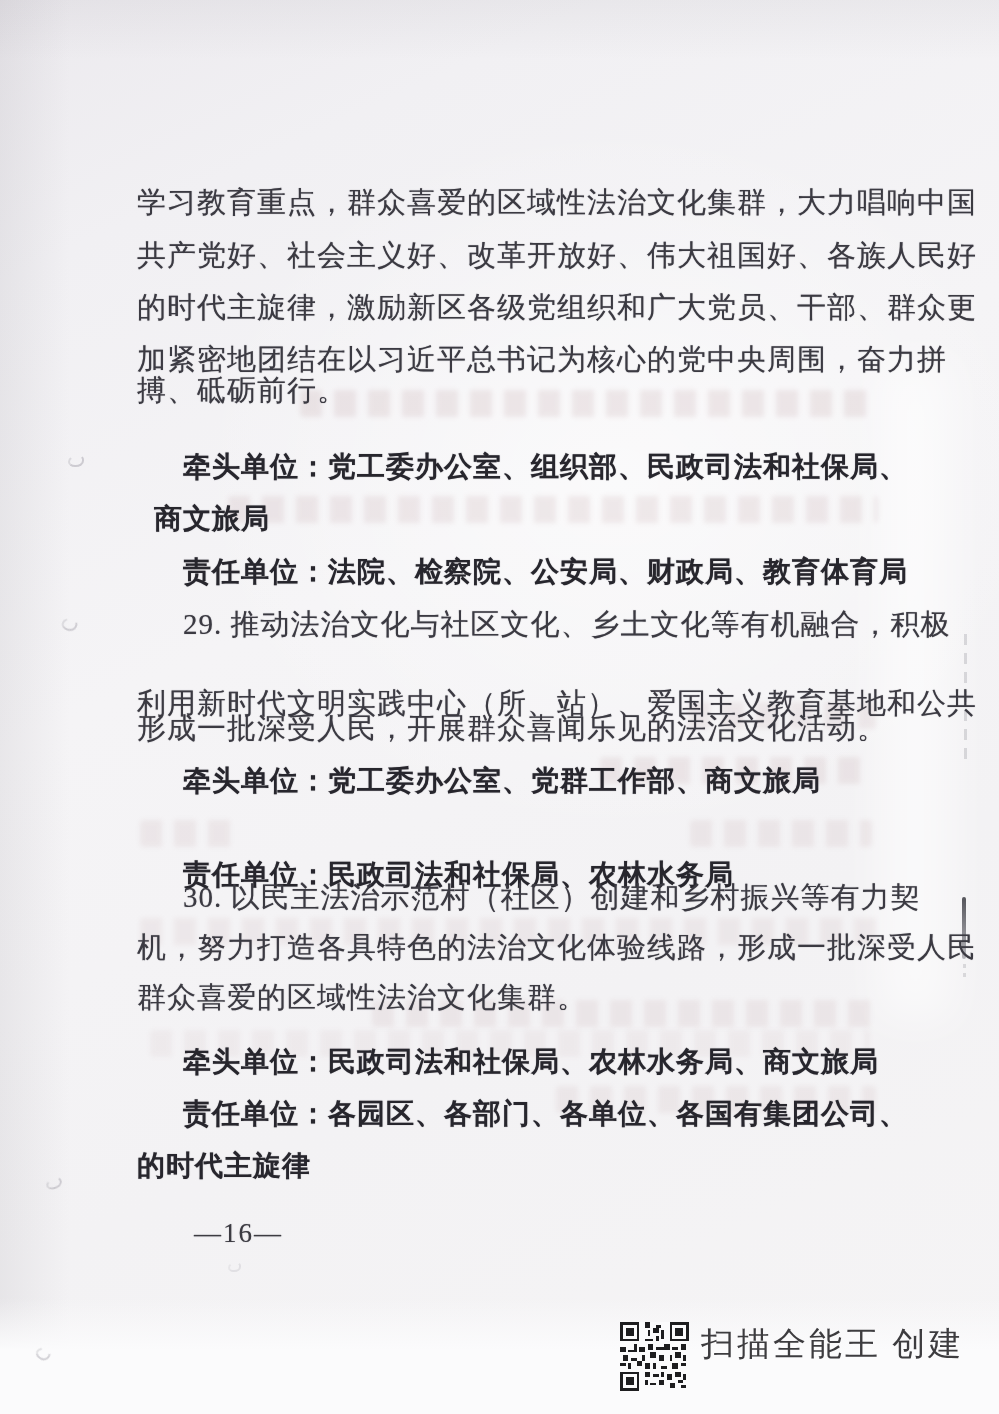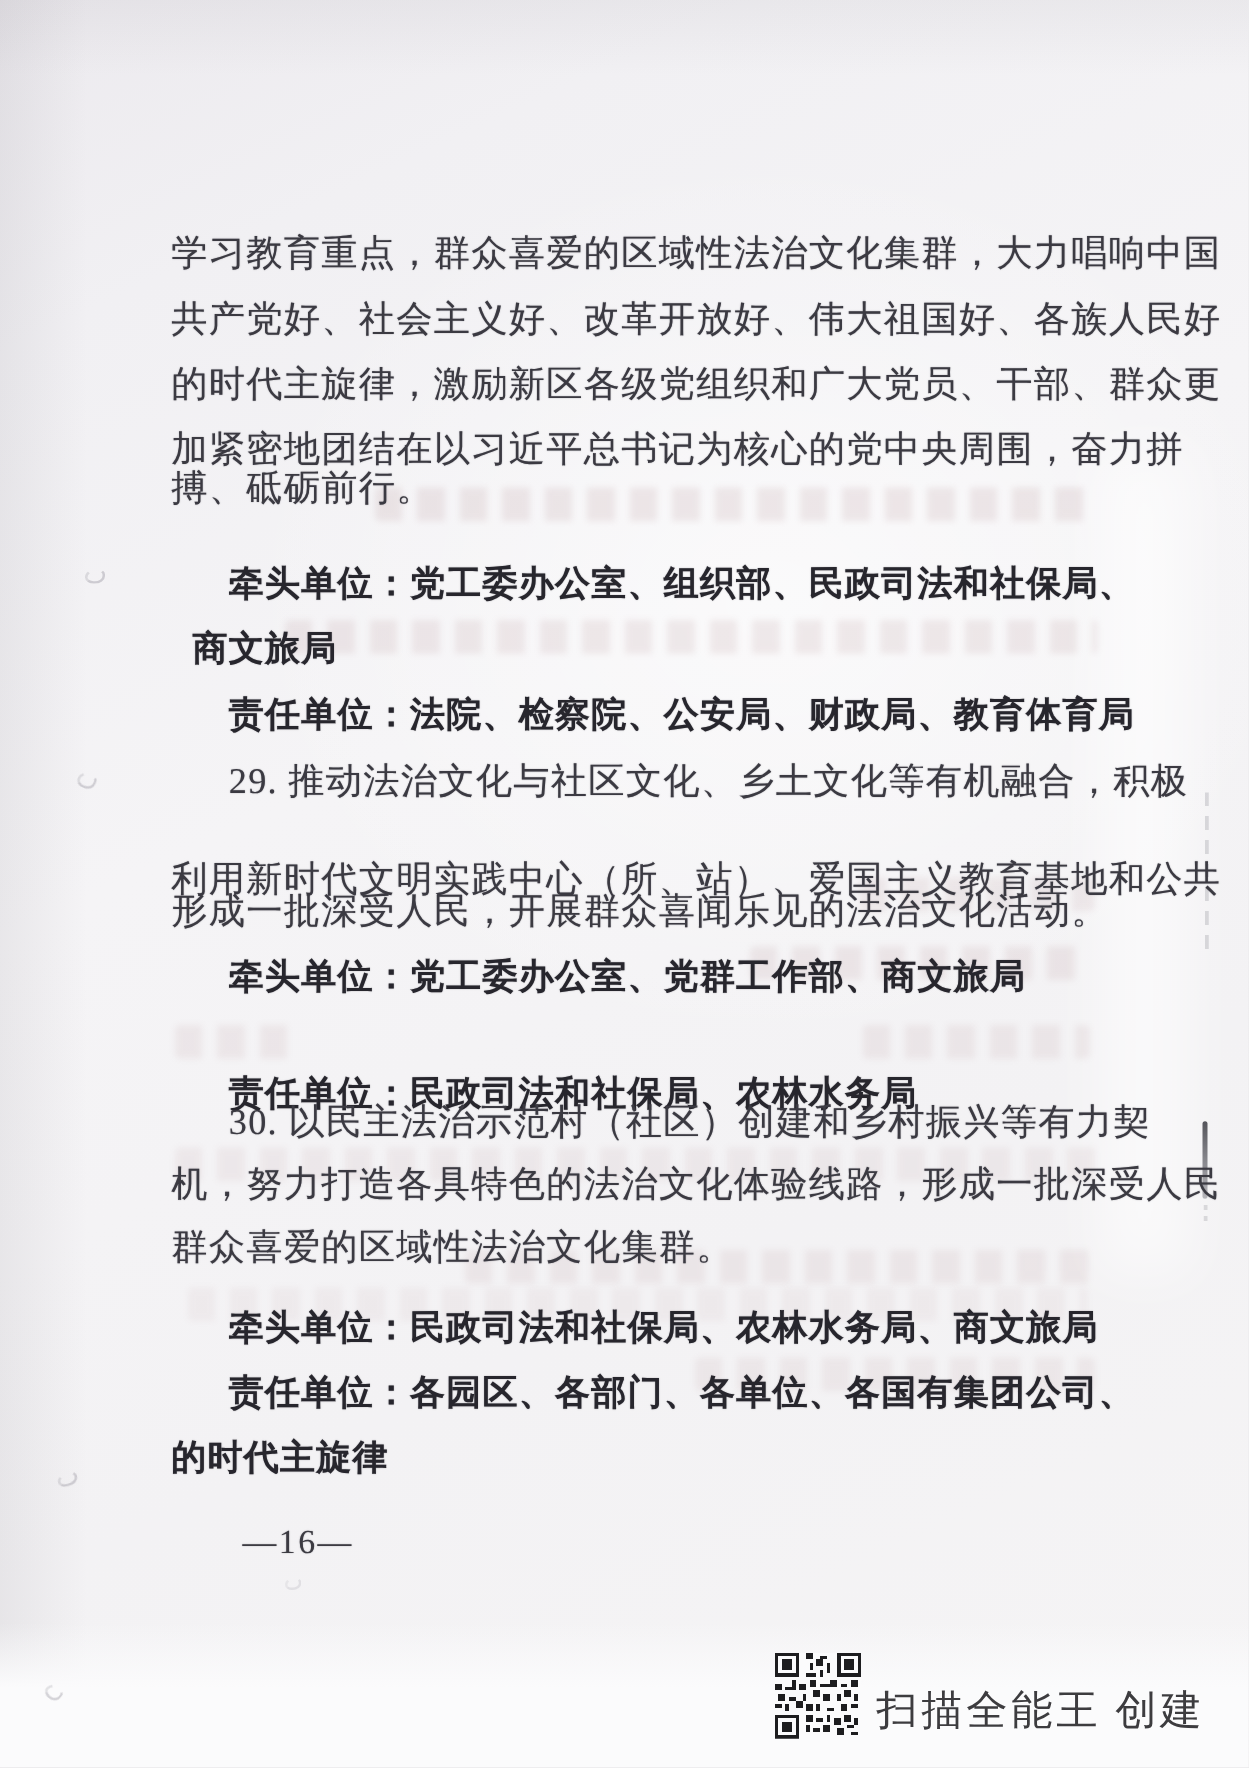--- a/index.html
+++ b/index.html
@@ -56,21 +56,21 @@
   .scratch-c{position:absolute;left:963px;top:964px;width:3px;height:16px;opacity:.35;
     background:repeating-linear-gradient(180deg,rgba(80,80,92,.5) 0 4px,transparent 4px 9px);}
   .speck{position:absolute;border:2px solid rgba(110,105,118,.28);border-radius:60% 40% 55% 45%;
     border-top-color:transparent;border-left-color:rgba(110,105,118,.18);filter:blur(.4px);}
   .sp1{left:68px;top:455px;width:12px;height:8px;}
   .sp2{left:62px;top:618px;width:11px;height:9px;transform:rotate(25deg);}
   .sp3{left:46px;top:1178px;width:12px;height:7px;transform:rotate(-15deg);}
   .sp4{left:36px;top:1348px;width:10px;height:8px;transform:rotate(40deg);}
   .sp5{left:228px;top:1262px;width:9px;height:6px;opacity:.5;}
 
-  .footer-mark{position:absolute;left:620px;top:1322px;display:flex;align-items:flex-end;}
+  .footer-mark{position:absolute;left:620px;top:1322px;display:flex;align-items:flex-start;}
   .qr{width:69px;height:69px;}
   .watermark-text{margin-left:12px;
     font-family:"Liberation Serif","DejaVu Serif",serif;font-size:33px;
     color:#3d3c3f;letter-spacing:3px;white-space:nowrap;}
 </style>
 </head>
 <body>
 
 <div class="scan">
 

